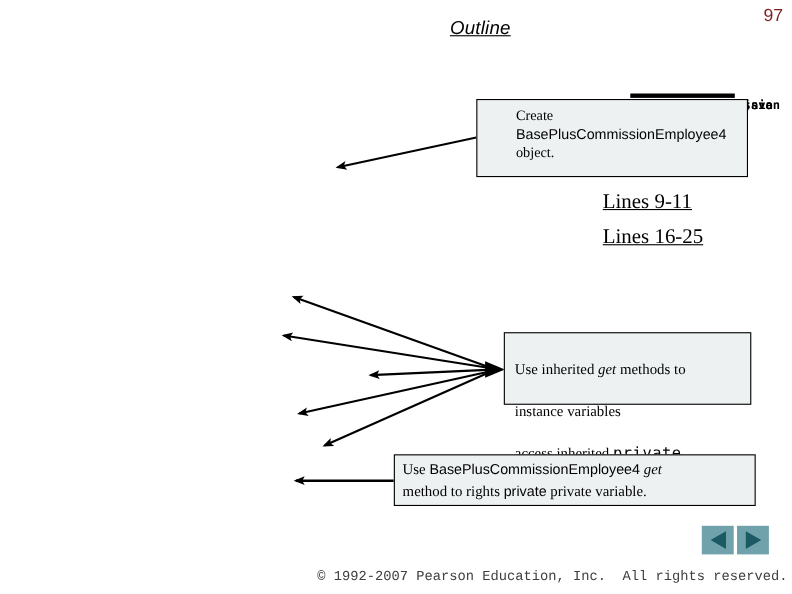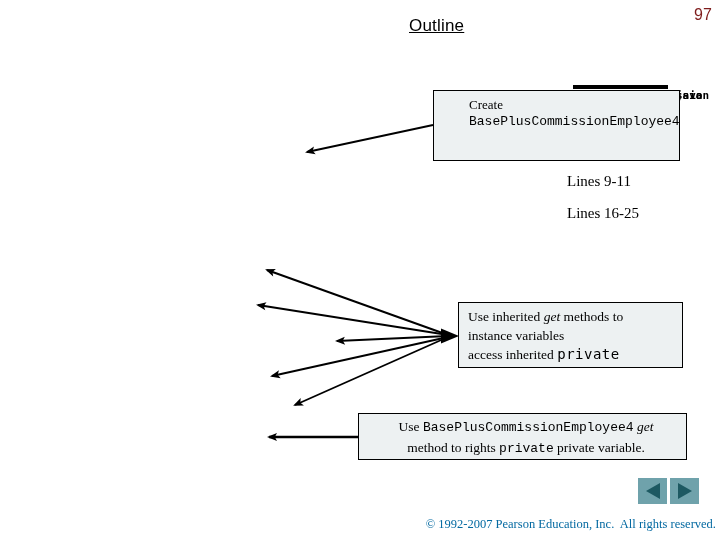--- a/index.html
+++ b/index.html
@@ -3,59 +3,59 @@
 <meta charset="utf-8">
 <style>
   html,body{margin:0;padding:0;background:#fff;}
   .stage{position:relative;width:720px;height:540px;background:#ffffff;overflow:hidden;
          font-family:"Liberation Serif",serif;color:#000;}
   .abs{position:absolute;}
 
   
   .page-number{top:6px;left:694px;font-family:"Liberation Sans",sans-serif;font-size:16px;color:#7f1d1d;}
   .page-title{top:16px;left:409px;font-family:"Liberation Sans",sans-serif;font-size:17px;
-              text-decoration:underline;letter-spacing:.2px;}
+              text-decoration:underline;letter-spacing:.2px;font-style:italic;}
 
   
   .frag-bar{left:573px;top:85px;width:95px;height:4px;background:#000;}
   .frag{font-family:"DejaVu Sans Mono",monospace;font-weight:bold;font-size:11px;line-height:15px;}
   .frag1{left:676px;top:88px;}
   .frag2{left:676px;top:88px;}
 
   
   .callout{background:var(--box-fill,#edf1f2);border:1px solid var(--box-border,#000);z-index:2;}
   .box-create{left:433px;top:90px;width:238px;height:64px;padding:5px 0 0 7px;}
   .box-create .ln{font-size:13px;line-height:17px;margin-left:28px;}
   .box-inherited{left:458px;top:302px;width:214px;height:60px;padding:4px 0 0 9px;}
-  .box-inherited .ln{font-size:13.5px;line-height:19px;}
+  .box-inherited .ln{font-size:13.5px;line-height:19px;margin-top:19px;}
   .box-bpce{left:358px;top:413px;width:320px;height:42px;padding:3px 0 0 7px;}
-  .box-bpce .ln{font-size:13.5px;line-height:20px;text-align:center;}
-  .code{font-family:Liberation Mono, monospace;font-size:13px;}
+  .box-bpce .ln{font-size:13.5px;line-height:20px;}
+  .code{font-family:Liberation Sans, sans-serif;font-size:13px;}
   .code-big{font-family:"DejaVu Sans Mono",monospace;font-size:14px;letter-spacing:.5px;}
   .it{font-style:italic;}
 
   
-  .line-ref{left:567px;font-size:15px;}
+  .line-ref{left:548px;font-size:19px;text-decoration:underline;}
   .ref1{top:173px;} .ref2{top:205px;text-align:right;}
 
   
   .arrows{left:0;top:0;z-index:1;}
 
   
   .nav-btn{width:29px;height:26px;background:var(--nav-bg,#6fa2ab);display:flex;
            align-items:center;justify-content:center;cursor:pointer;z-index:3;}
   .nav-prev{left:638px;top:478px;} .nav-next{left:670px;top:478px;}
   .tri-left{width:0;height:0;border-top:8px solid transparent;border-bottom:8px solid transparent;
             border-right:14px solid var(--nav-arrow,#1d5962);}
   .tri-right{width:0;height:0;border-top:8px solid transparent;border-bottom:8px solid transparent;
              border-left:14px solid var(--nav-arrow,#1d5962);}
 
   
-  .copyright{top:517px;right:4px;font-family:Liberation Serif, serif;font-size:12.5px;
-             white-space:pre;color:#0369a1;text-align:center;}
+  .copyright{top:517px;right:4px;font-family:Liberation Mono, monospace;font-size:12.5px;
+             white-space:pre;color:#404040;text-align:center;}
 </style>
 </head>
 <body>
 
 <div class="stage">
 
   <div class="abs page-number">97</div>
   <div class="abs page-title">Outline</div>
 
   <div class="abs frag-bar"></div>
@@ -74,20 +74,21 @@
     <line x1="448" y1="336" x2="337" y2="341" stroke="#000" stroke-width="1.9" marker-end="url(#ah)"></line>
     <line x1="448" y1="337" x2="272" y2="376" stroke="#000" stroke-width="1.9" marker-end="url(#ah)"></line>
     <line x1="448" y1="337" x2="295" y2="405" stroke="#000" stroke-width="1.9" marker-end="url(#ah)"></line>
     <polygon points="459,336 441,328.5 441,343.5" fill="#000"></polygon>
     <line x1="358" y1="437" x2="269" y2="437" stroke="#000" stroke-width="2.4" marker-end="url(#ah)"></line>
   </svg>
 
   <div class="abs callout box-create">
     <div class="ln">Create</div>
     <div class="ln code">BasePlusCommissionEmployee4</div>
+    <div class="ln">object.</div>
   </div>
 
   <div class="abs line-ref ref1">Lines 9-11</div>
   <div class="abs line-ref ref2">Lines 16-25</div>
 
   <div class="abs callout box-inherited">
     <div class="ln"><span>Use inherited </span><span class="it">get</span><span> methods to</span></div>
     <div class="ln">instance variables</div>
     <div class="ln"><span>access inherited </span><span class="code-big">private</span></div>
   </div>

